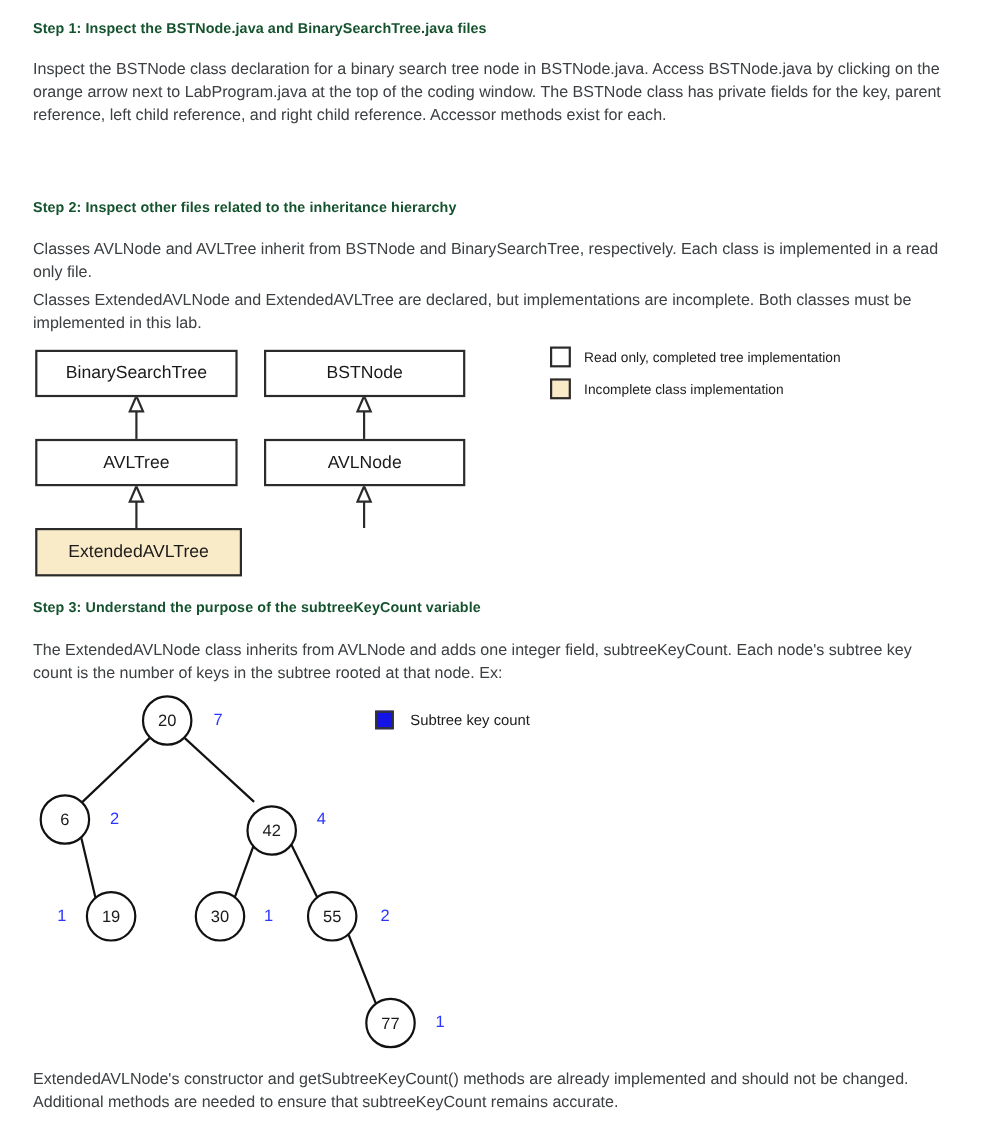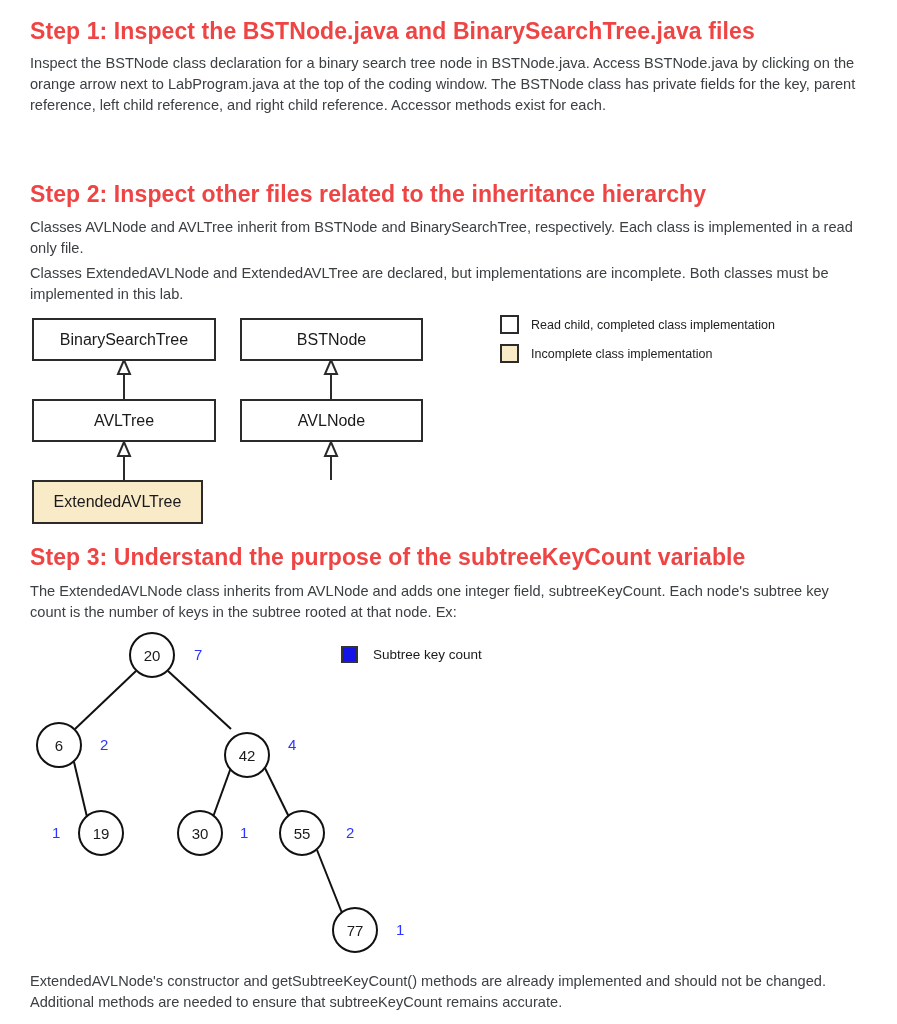--- a/index.html
+++ b/index.html
@@ -15,23 +15,23 @@
     color: #3c4043;
     overflow: hidden;
   }
   .page {
     position: relative;
     width: 897px;
     height: 1024px;
     padding: 0;
   }
   h2.step-heading {
-    font-size: 23px;
+    font-size: 13px;
     font-weight: bold;
-    color: #ef4444;
+    color: #14532d;
     margin: 0;
     padding: 0;
     letter-spacing: 0.1px;
   }
   p.body-text {
     font-size: 14.6px;
     line-height: 21px;
     color: #3c4043;
     margin: 0;
     padding: 0;
@@ -154,27 +154,27 @@
     </div>
 
     <div class="uml-box" style="left:32px; top:399px; width:184px; height:43px;">
       <span>AVLTree</span>
     </div>
 
     <div class="uml-box" style="left:240px; top:399px; width:183px; height:43px;">
       <span>AVLNode</span>
     </div>
 
-    <div class="uml-box incomplete" style="left:32px; top:480px; width:171px; height:44px;">
+    <div class="uml-box incomplete" style="left:32px; top:480px; width:188px; height:44px;">
       <span>ExtendedAVLTree</span>
     </div>
 
 
     <div class="legend-swatch" style="left:500px; top:315px;"></div>
-    <div class="legend-label" style="left:531px; top:318px;">Read child, completed class implementation</div>
+    <div class="legend-label" style="left:531px; top:318px;">Read only, completed tree implementation</div>
 
     <div class="legend-swatch incomplete" style="left:500px; top:344px;"></div>
     <div class="legend-label" style="left:531px; top:347px;">Incomplete class implementation</div>
   </div>
 
   <h2 class="step-heading abs" style="left:30px; top:544px;">Step 3: Understand the purpose of the subtreeKeyCount variable</h2>
 
   <p class="body-text abs" style="left:30px; top:581px; width:830px;">The ExtendedAVLNode class inherits from AVLNode and adds one integer field, subtreeKeyCount. Each node's subtree key count is the number of keys in the subtree rooted at that node. Ex:</p>
 
   <div class="abs" style="left:0px; top:0px; width:897px; height:1024px; pointer-events:none;">

